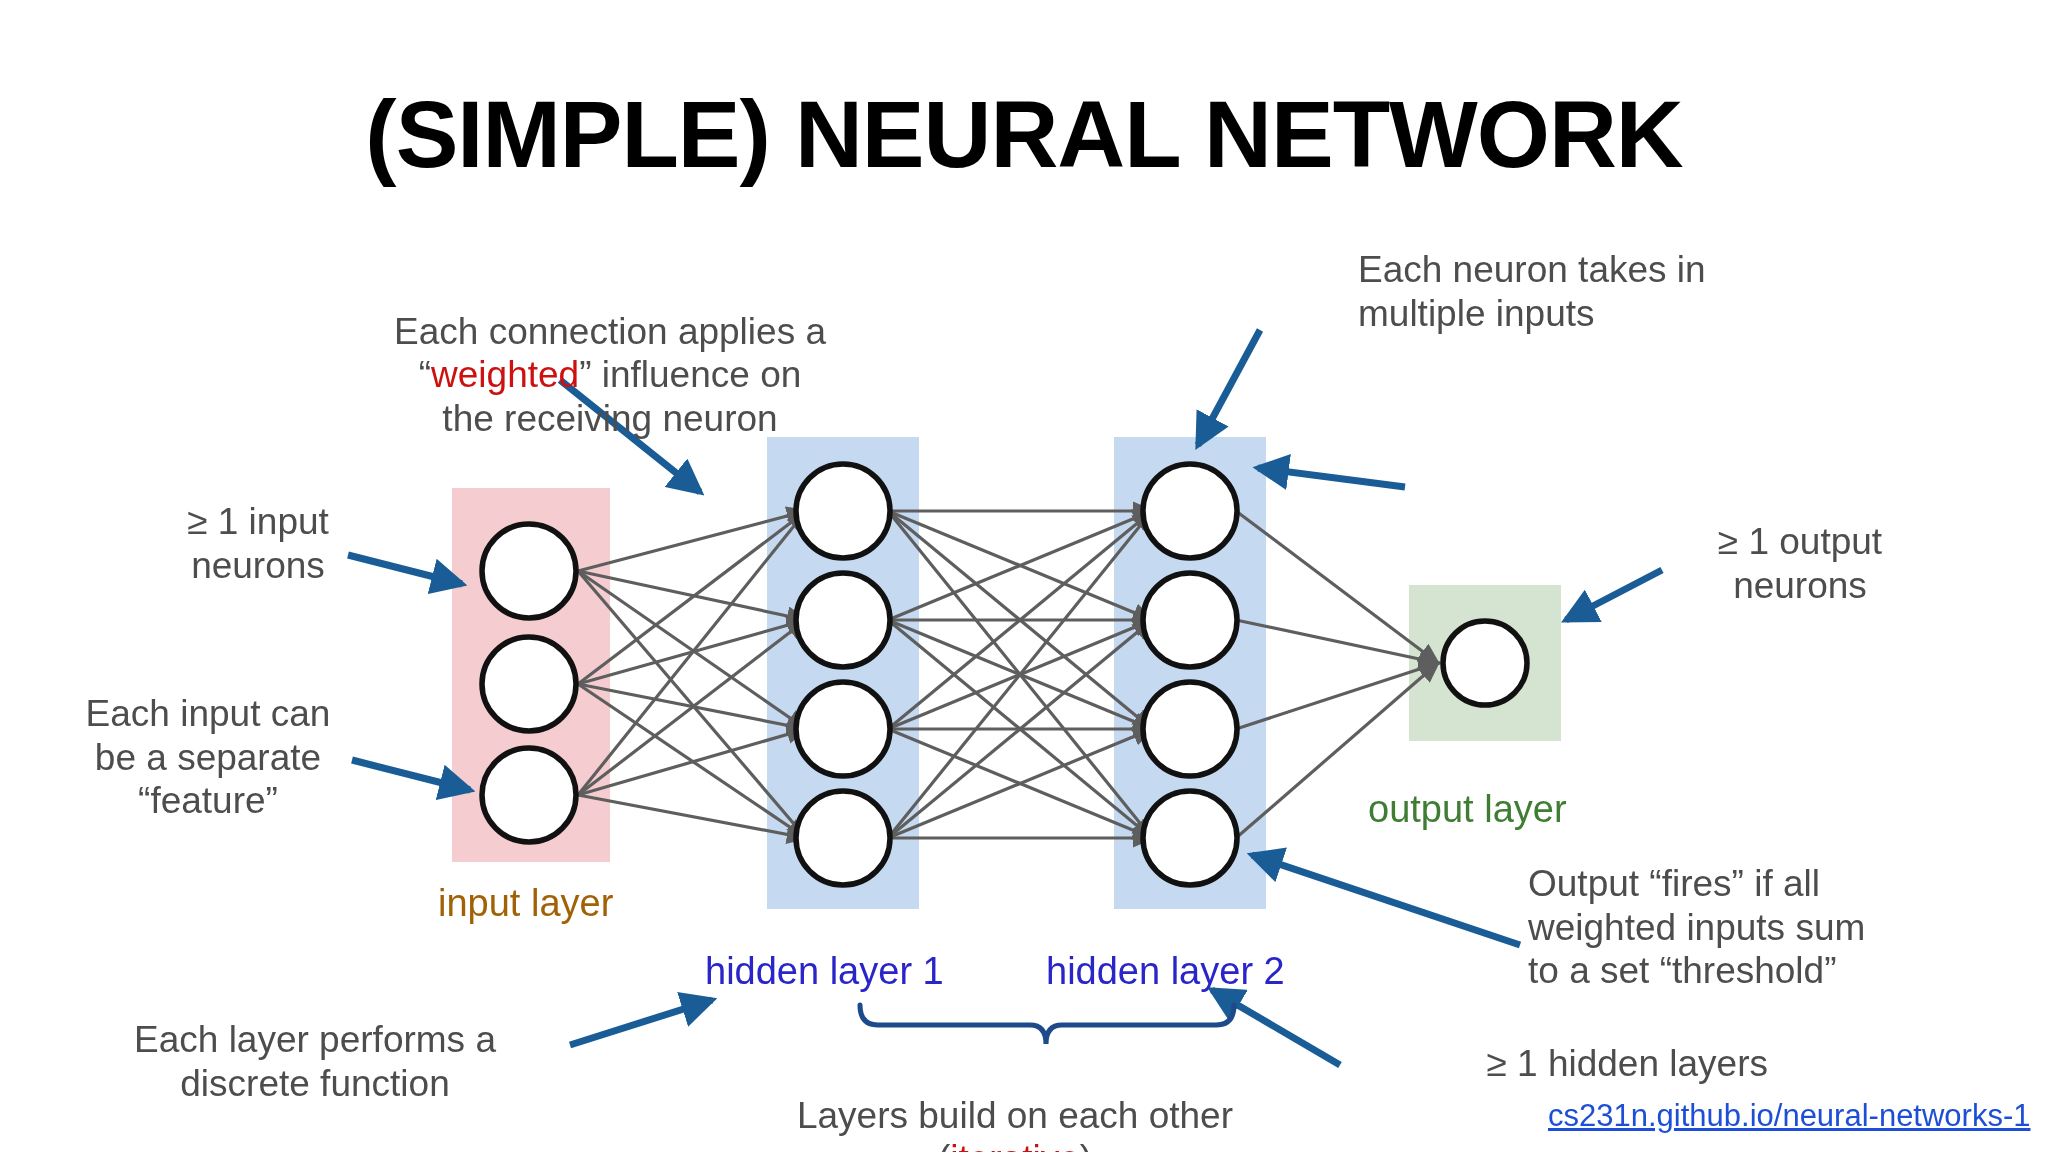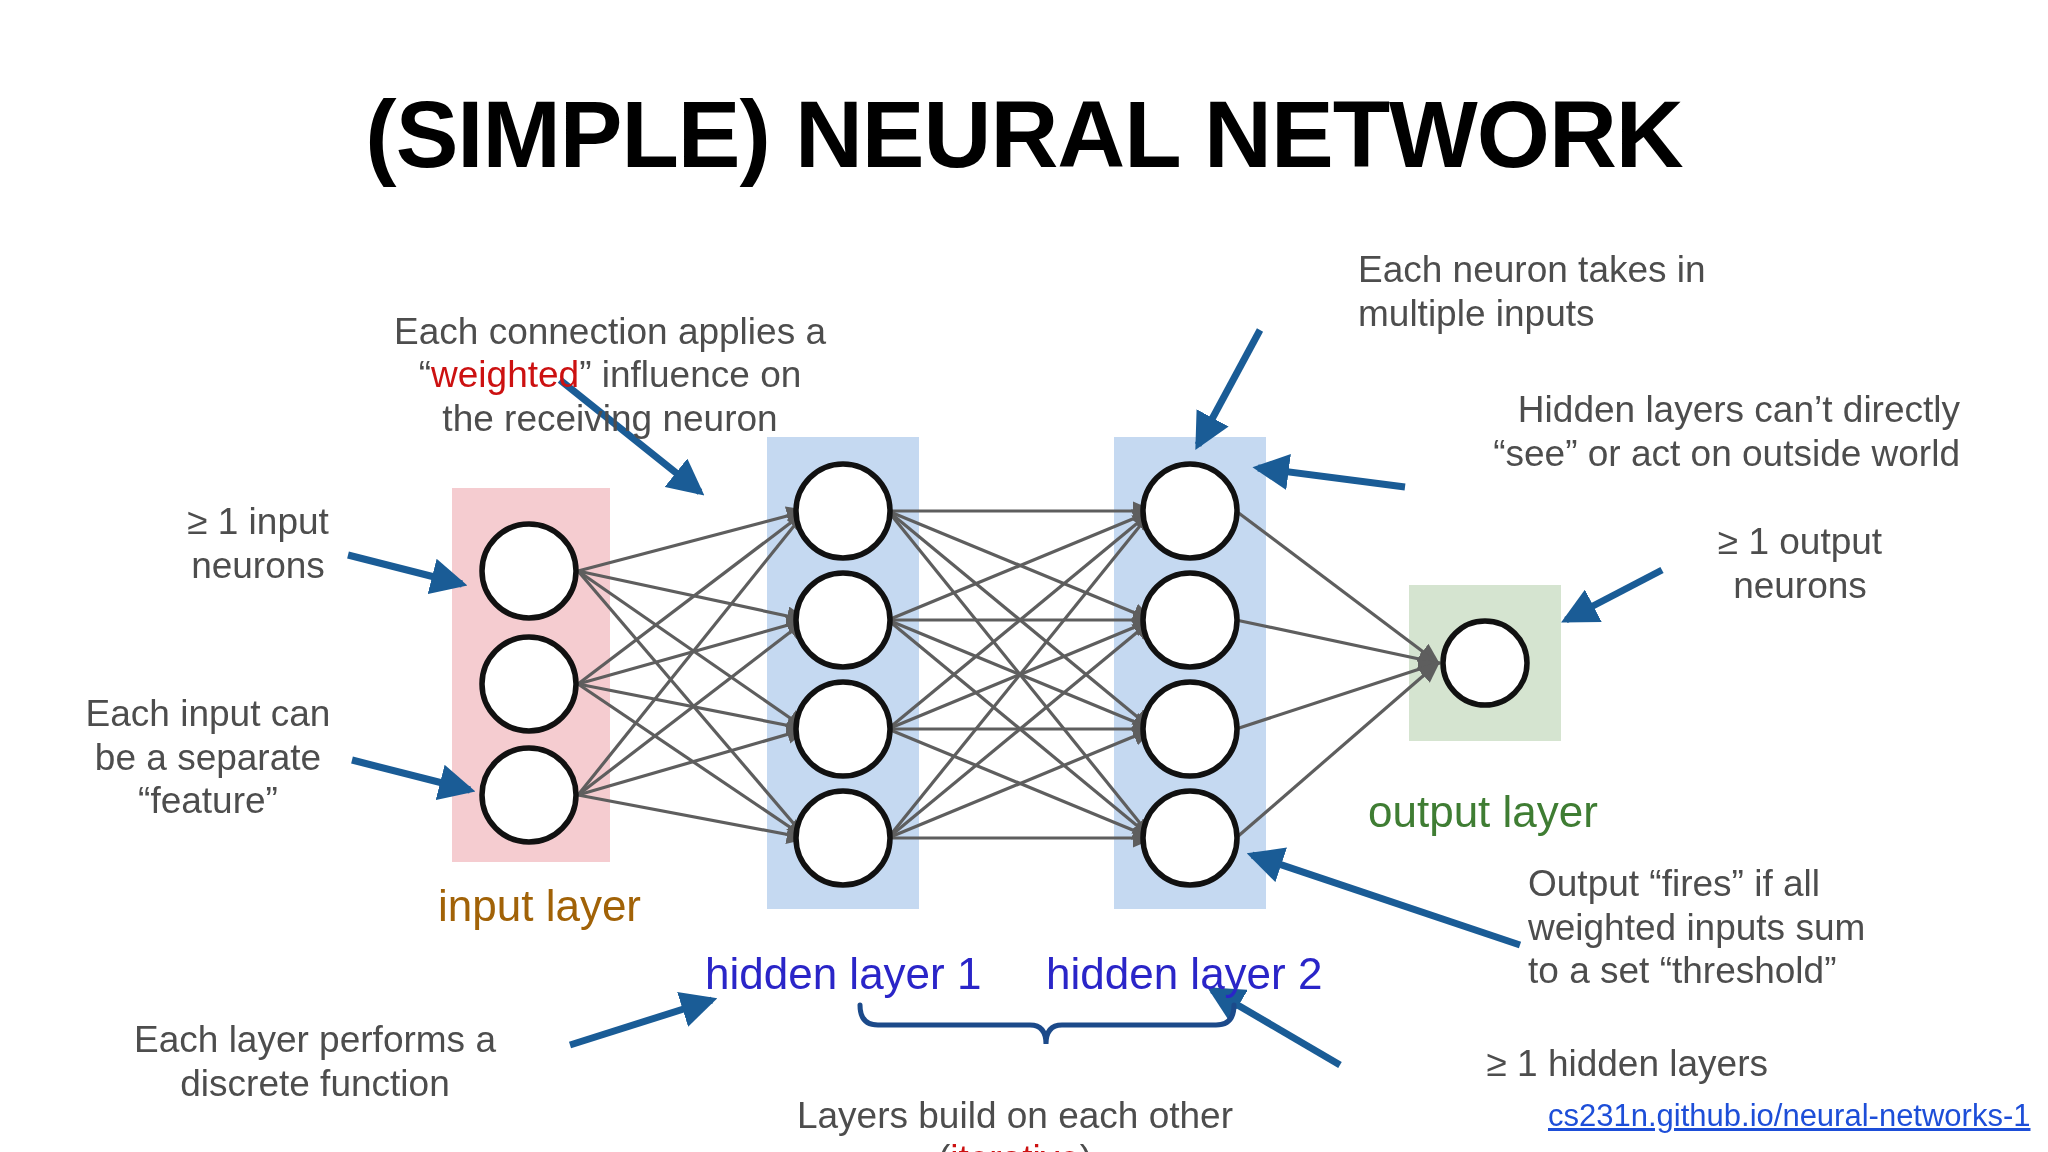--- a/index.html
+++ b/index.html
@@ -22,21 +22,21 @@
 
   
   .note{
     position:absolute;color:#4d4d4d;font-size:37px;line-height:1.18;
     white-space:pre-line;
   }
   .note.c{text-align:center;}
   .note.r{text-align:right;}
   .note.l{text-align:left;}
 
-  .lbl{position:absolute;font-size:44px;line-height:1;white-space:nowrap;}
+  .lbl{position:absolute;font-size:38px;line-height:1;white-space:nowrap;}
   .lbl-input{color:#a16207;}
   .lbl-hidden{color:#2a25c8;}
   .lbl-output{color:#3f7d33;}
 
   .link{
     position:absolute;font-size:31px;color:#1d4ed8;text-decoration:underline;
     white-space:nowrap;cursor:pointer;
   }
 
   .red{color:#cc1111;}
@@ -160,22 +160,20 @@
 
   <div class="note c" style="left:340px;top:266px;width:540px;">
     <span>Each connection applies a
 “</span><span class="red">weighted</span><span>” influence on
 the receiving neuron</span>
   </div>
 
   <div class="note l" style="left:1358px;top:248px;width:520px;">Each neuron takes in
 multiple inputs</div>
 
-  <div class="note r" style="left:1330px;top:388px;width:630px;">Hidden layers can’t directly
-“see” or act on outside world</div>
 
   <div class="note c" style="left:1640px;top:520px;width:320px;text-align:center;">≥ 1 output
 neurons</div>
 
   <div class="note c" style="left:80px;top:1018px;width:470px;">Each layer performs a
 discrete function</div>
 
   <div class="note l" style="left:1528px;top:862px;width:470px;">Output “fires” if all
 weighted inputs sum
 to a set “threshold”</div>

